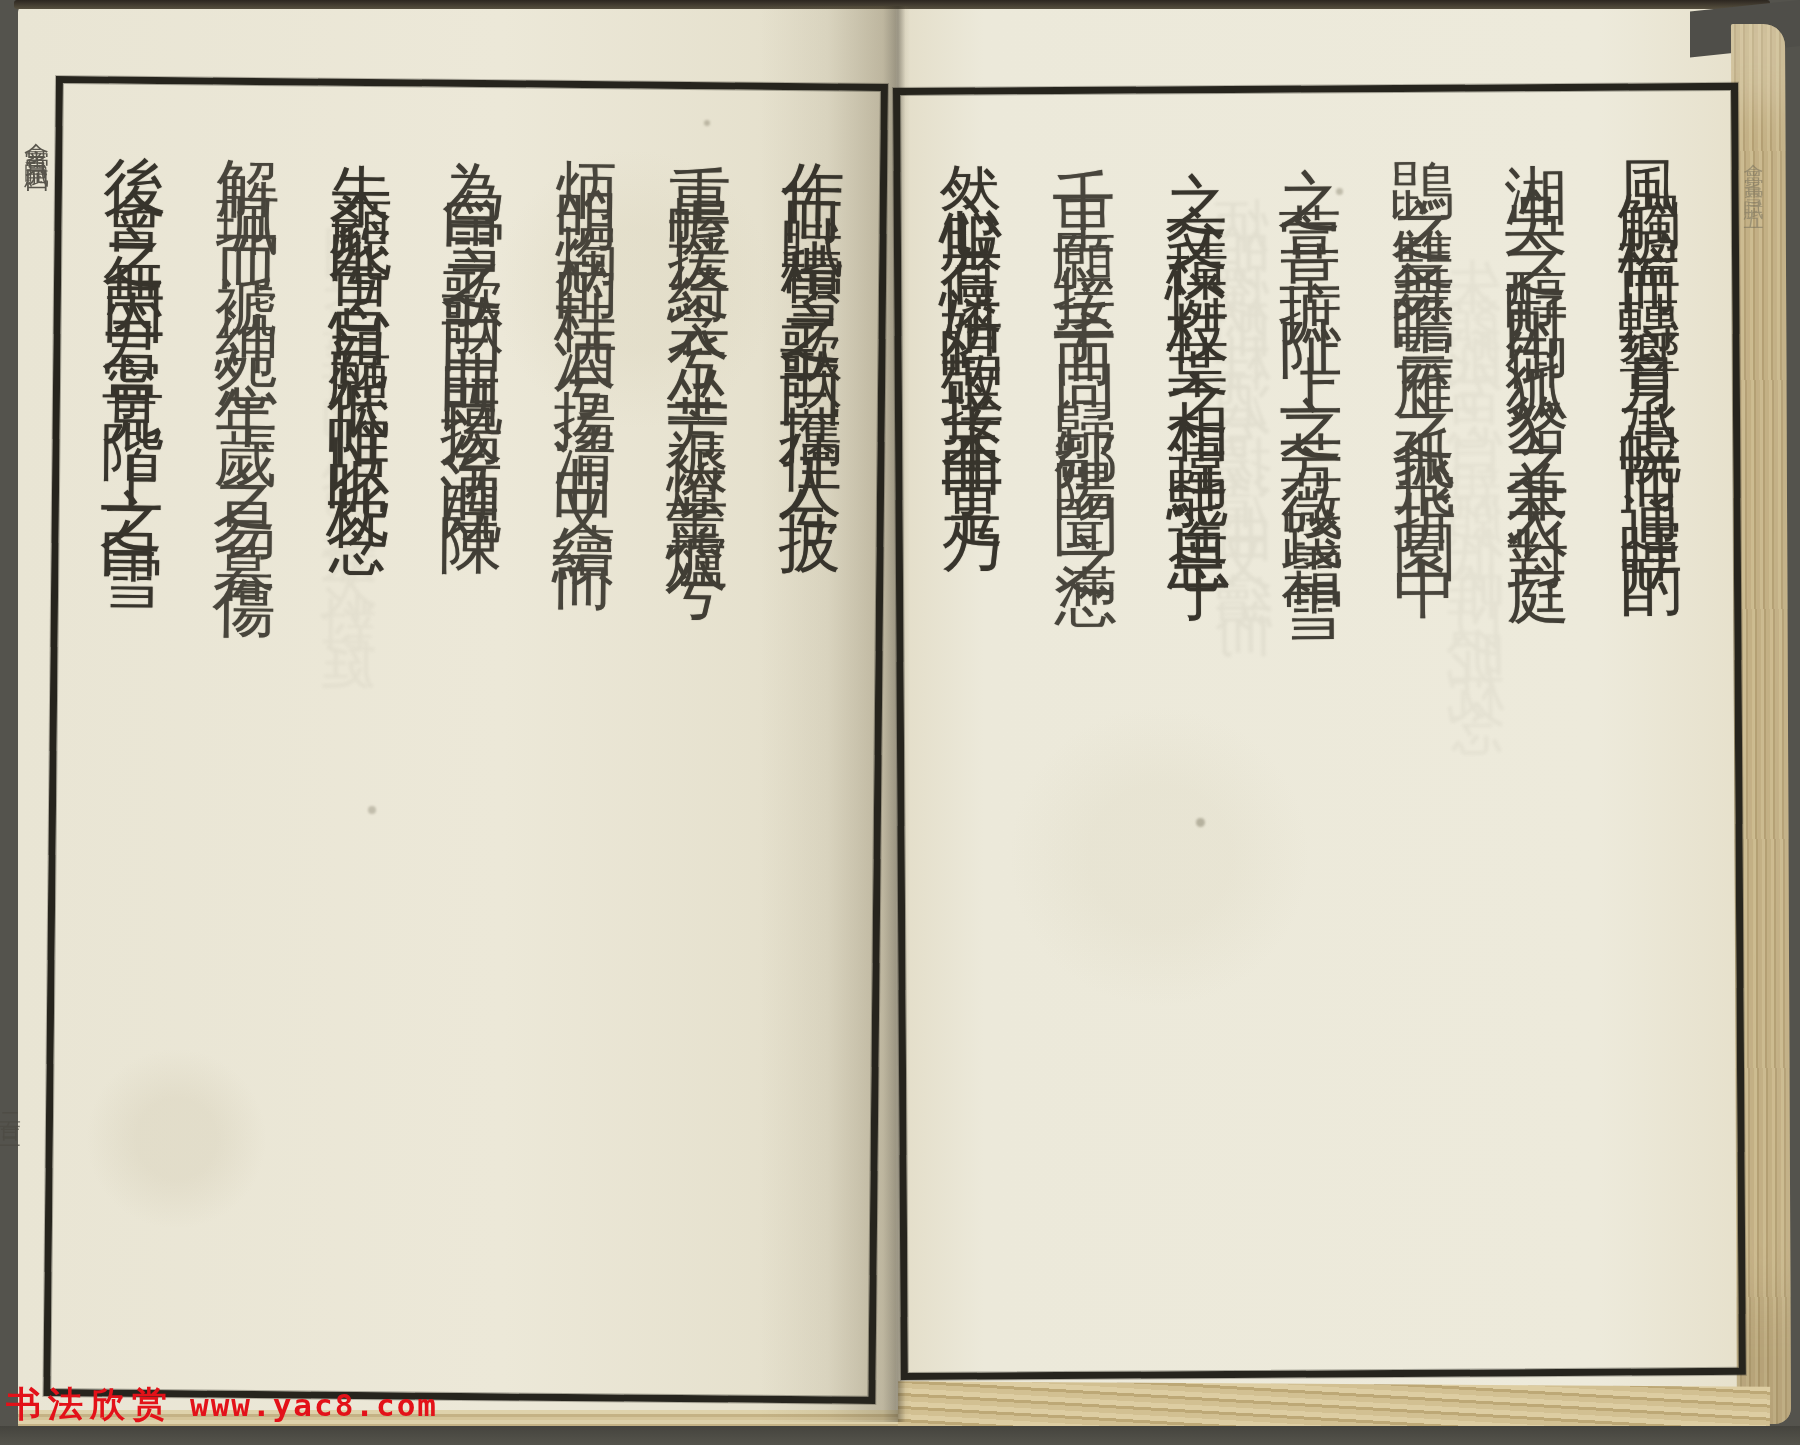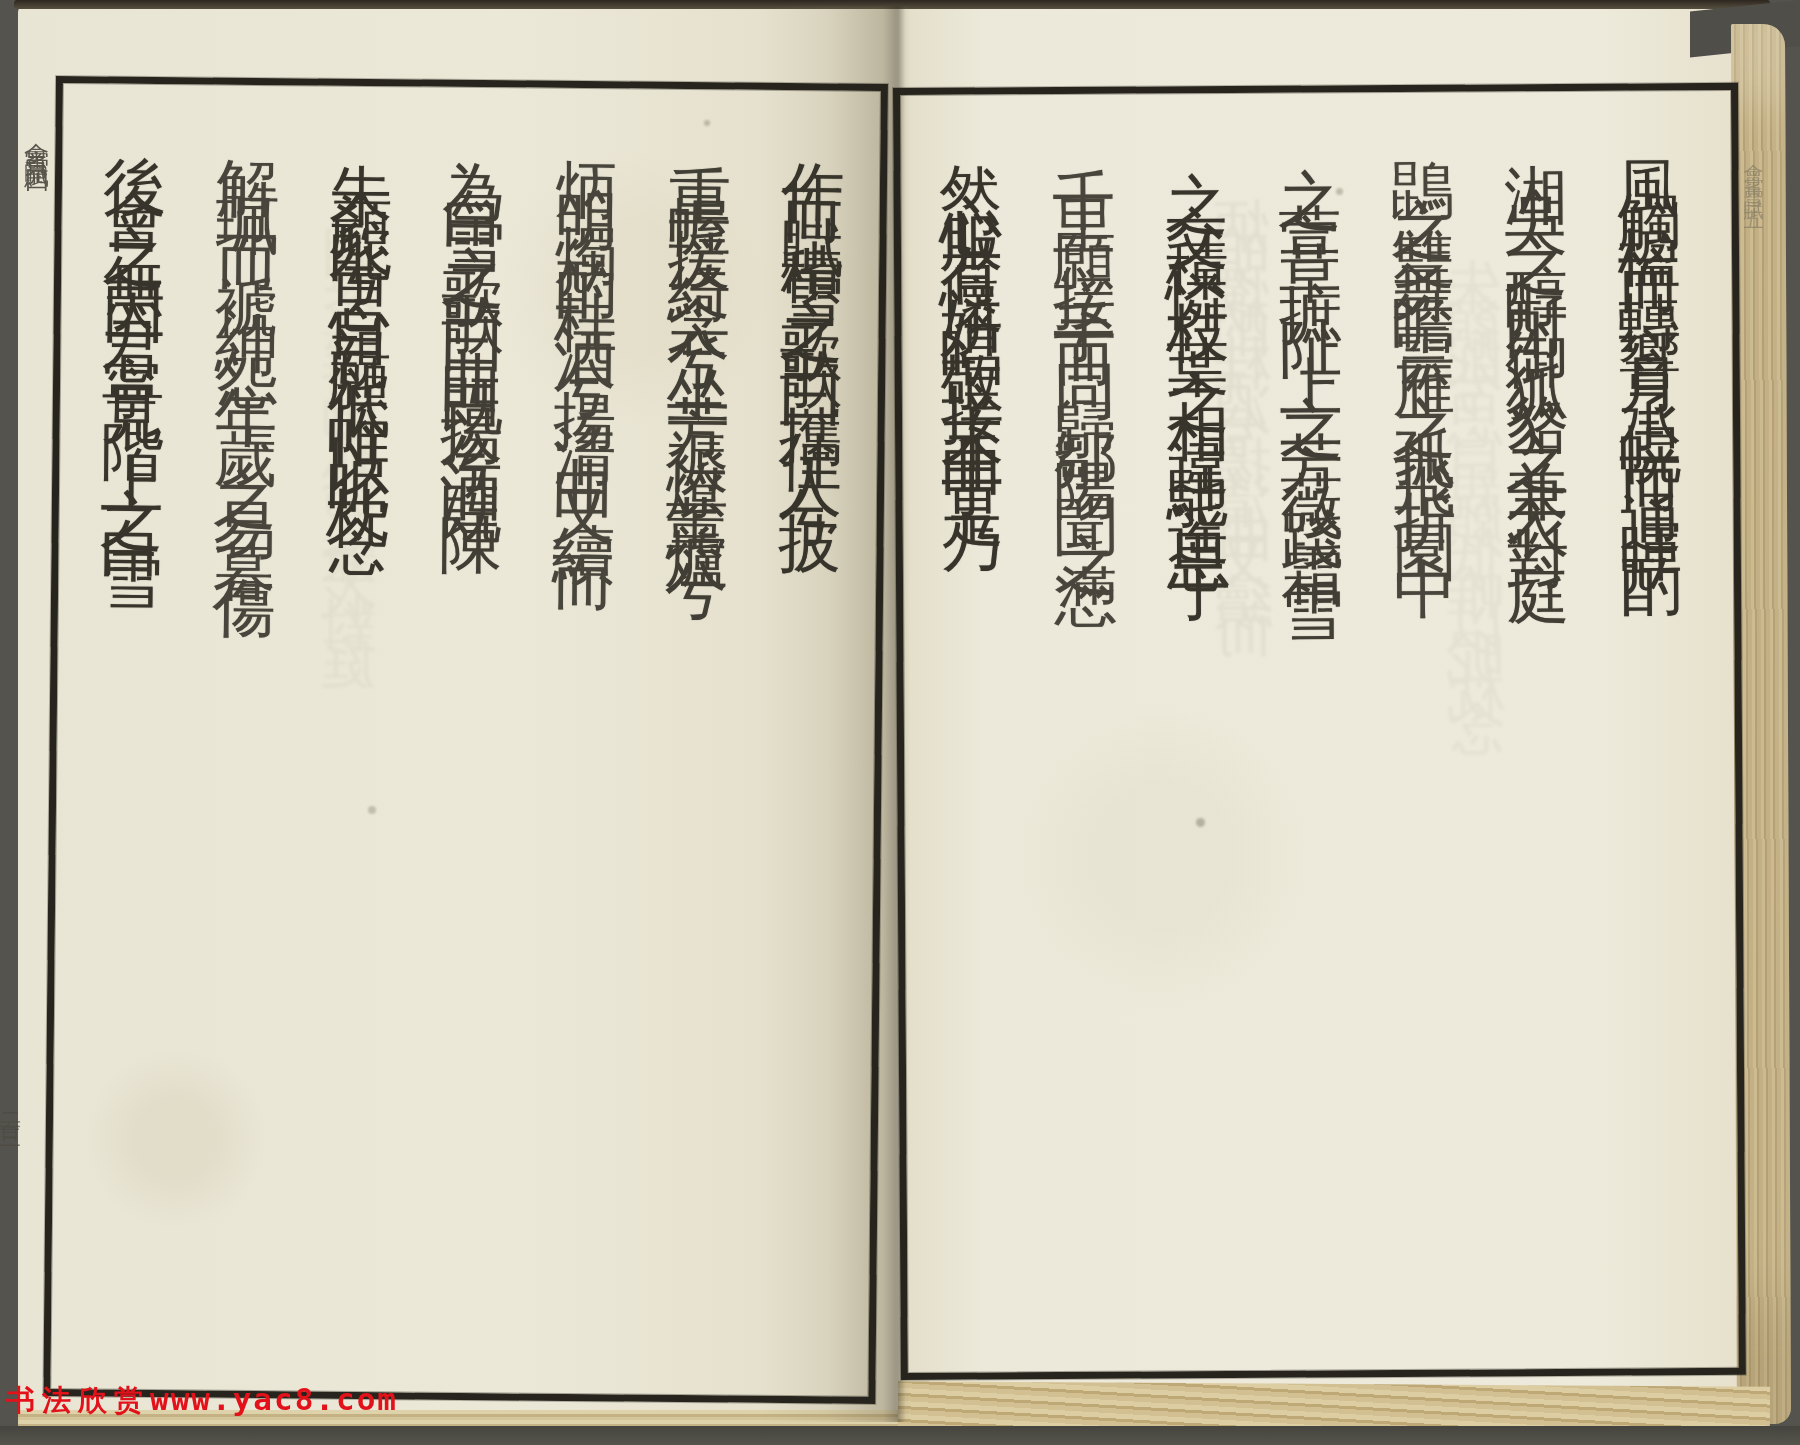--- a/index.html
+++ b/index.html
@@ -94,23 +94,23 @@
   }
   .folio-left  { left:20px; top:122px; font-size:25px; letter-spacing:7px; color:#45423a; opacity:.88; filter:blur(.3px); }
   .folio-right { left:1741px; top:148px; font-size:20px; letter-spacing:12px; color:#6e6a5a; opacity:.5; filter:blur(.7px); }
   .edge-inscription {
     position:absolute; left:-5px; top:1096px; writing-mode:vertical-rl; text-orientation:upright;
     font-size:22px; letter-spacing:8px; color:#4c4a42; opacity:.72; filter:blur(.3px);
     font-family:"DejaVu Serif","Liberation Serif",serif;
   }
   
   .watermark { position:absolute; left:6px; top:1381px; white-space:nowrap; }
-  .wm-cn  { color:#e31119; font-size:29px; font-weight:bold; letter-spacing:7px;
+  .wm-cn  { color:#e31119; font-size:35px; font-weight:bold; letter-spacing:7px;
             font-family:"DejaVu Sans",sans-serif; }
-  .wm-url { color:#e31119; font-size:31px; font-weight:bold; 
+  .wm-url { color:#e31119; font-size:31px; font-weight:bold; margin-left:16px;
             font-family:"DejaVu Sans Mono","Liberation Mono",monospace; letter-spacing:2px; }
   
   .spot { position:absolute; border-radius:50%; pointer-events:none; }
   .spot1 { left:1196px; top:818px; width:9px; height:9px; background:rgba(90,82,60,.35); filter:blur(1px); }
   .spot2 { left:1336px; top:188px; width:7px; height:7px; background:rgba(90,82,60,.3); filter:blur(1px); }
   .spot3 { left:368px; top:806px; width:8px; height:8px; background:rgba(90,82,60,.28); filter:blur(1px); }
   .spot4 { left:704px; top:120px; width:6px; height:6px; background:rgba(90,82,60,.3); filter:blur(1px); }
 </style>
 </head>
 <body>

